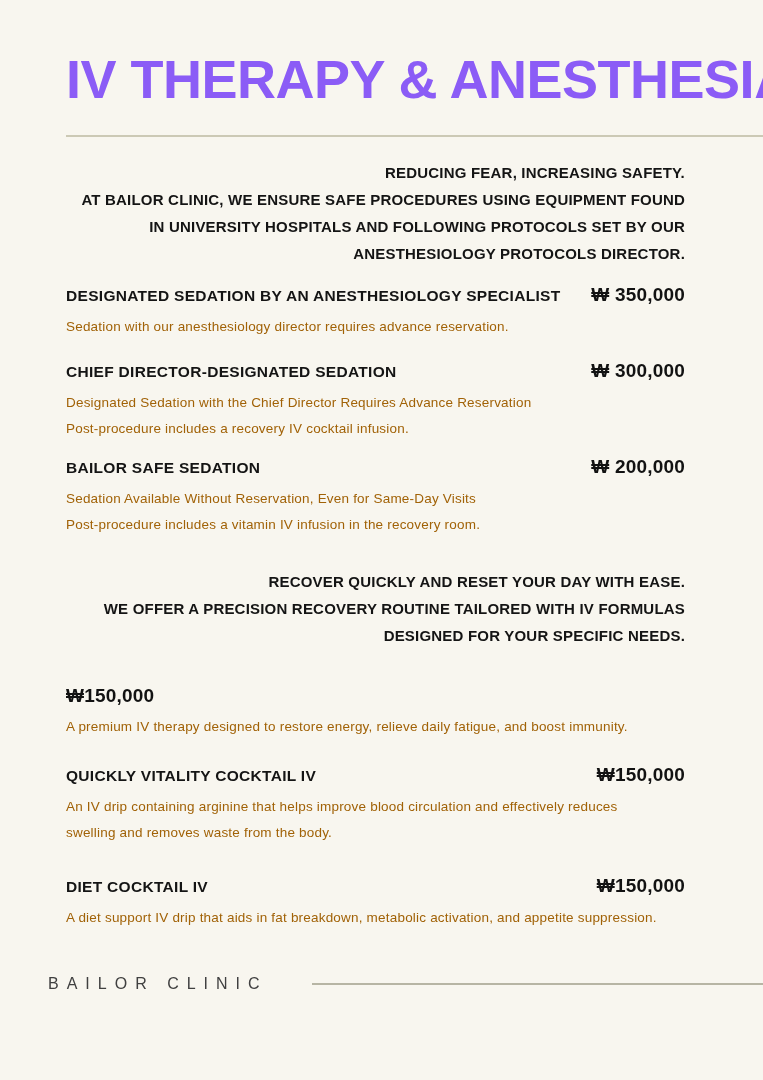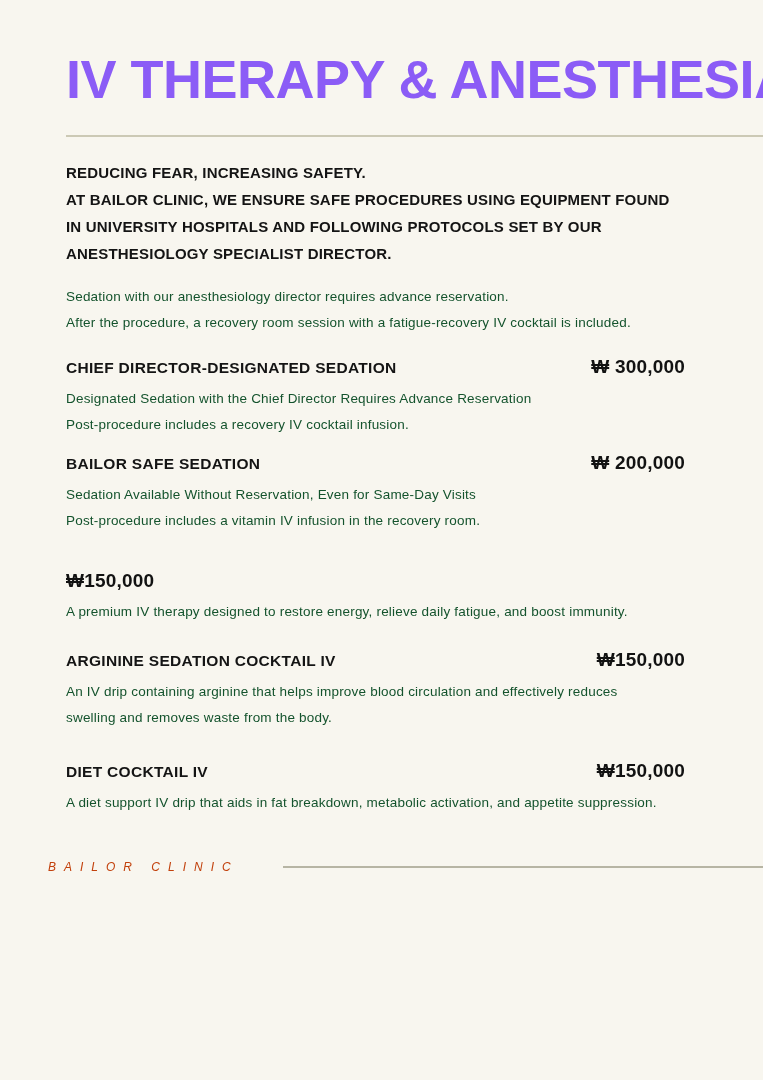--- a/index.html
+++ b/index.html
@@ -32,20 +32,21 @@
     height: 2px;
     background: #ccc9b5;
     border: none;
   }
   .intro {
     font-size: 15px;
     font-weight: bold;
     line-height: 27px;
     letter-spacing: 0.2px;
     color: #141414;
+    text-align: right;
   }
   .intro-1 { margin-top: 22px; }
   .intro-2 { margin-top: 30px; }
   .item-header {
     display: flex;
     justify-content: space-between;
     align-items: baseline;
   }
   .item-name {
     font-size: 15.5px;
@@ -60,40 +61,39 @@
     letter-spacing: 0.2px;
     line-height: 22px;
     color: #121212;
     white-space: nowrap;
   }
   .item-desc {
     margin-top: 7px;
     font-size: 13.5px;
     line-height: 26px;
     letter-spacing: 0.2px;
-    color: #14532d;
+    color: #a16207;
   }
   .m1 { margin-top: 17px; }
   .m2 { margin-top: 20px; }
   .m3 { margin-top: 14px; }
   .m4 { margin-top: 36px; }
   .m5 { margin-top: 24px; }
   .m6 { margin-top: 29px; }
   .footer {
     margin: 44px 0 0 -18px;
     display: flex;
     align-items: center;
   }
   .footer-brand {
-    font-size: 12px;
+    font-size: 16px;
     font-weight: 500;
     letter-spacing: 8px;
-    color: #c2410c;
+    color: #404040;
     white-space: nowrap;
-    font-style: italic;
   }
   .footer-line {
     flex: 1;
     height: 2px;
     background: #b7b5a4;
     margin-left: 44px;
     margin-right: -78px;
   }
 </style>
 </head>
@@ -102,27 +102,30 @@
 <div class="page">
 
   <h1 class="page-title">IV THERAPY &amp; ANESTHESIA</h1>
 
   <hr class="rule-top">
 
   <div class="intro intro-1">
     <div>REDUCING FEAR, INCREASING SAFETY.</div>
     <div>AT BAILOR CLINIC, WE ENSURE SAFE PROCEDURES USING EQUIPMENT FOUND</div>
     <div>IN UNIVERSITY HOSPITALS AND FOLLOWING PROTOCOLS SET BY OUR</div>
-    <div>ANESTHESIOLOGY SPECIALIST DIRECTOR.</div>
+    <div>ANESTHESIOLOGY PROTOCOLS DIRECTOR.</div>
   </div>
 
   <div class="item m1">
+    <div class="item-header">
+      <span class="item-name">DESIGNATED SEDATION BY AN ANESTHESIOLOGY SPECIALIST</span>
+      <span class="item-price">₩ 350,000</span>
+    </div>
     <div class="item-desc">
       <div>Sedation with our anesthesiology director requires advance reservation.</div>
-      <div>After the procedure, a recovery room session with a fatigue-recovery IV cocktail is included.</div>
     </div>
   </div>
 
   <div class="item m2">
     <div class="item-header">
       <span class="item-name">CHIEF DIRECTOR-DESIGNATED SEDATION</span>
       <span class="item-price">₩ 300,000</span>
     </div>
     <div class="item-desc">
       <div>Designated Sedation with the Chief Director Requires Advance Reservation</div>
@@ -134,33 +137,38 @@
     <div class="item-header">
       <span class="item-name">BAILOR SAFE SEDATION</span>
       <span class="item-price">₩ 200,000</span>
     </div>
     <div class="item-desc">
       <div>Sedation Available Without Reservation, Even for Same-Day Visits</div>
       <div>Post-procedure includes a vitamin IV infusion in the recovery room.</div>
     </div>
   </div>
 
+  <div class="intro intro-2">
+    <div>RECOVER QUICKLY AND RESET YOUR DAY WITH EASE.</div>
+    <div>WE OFFER A PRECISION RECOVERY ROUTINE TAILORED WITH IV FORMULAS</div>
+    <div>DESIGNED FOR YOUR SPECIFIC NEEDS.</div>
+  </div>
 
   <div class="item m4">
     <div class="item-header">
       <span class="item-price">₩150,000</span>
     </div>
     <div class="item-desc">
       <div>A premium IV therapy designed to restore energy, relieve daily fatigue, and boost immunity.</div>
     </div>
   </div>
 
   <div class="item m5">
     <div class="item-header">
-      <span class="item-name">ARGININE SEDATION COCKTAIL IV</span>
+      <span class="item-name">QUICKLY VITALITY COCKTAIL IV</span>
       <span class="item-price">₩150,000</span>
     </div>
     <div class="item-desc">
       <div>An IV drip containing arginine that helps improve blood circulation and effectively reduces</div>
       <div>swelling and removes waste from the body.</div>
     </div>
   </div>
 
   <div class="item m6">
     <div class="item-header">

